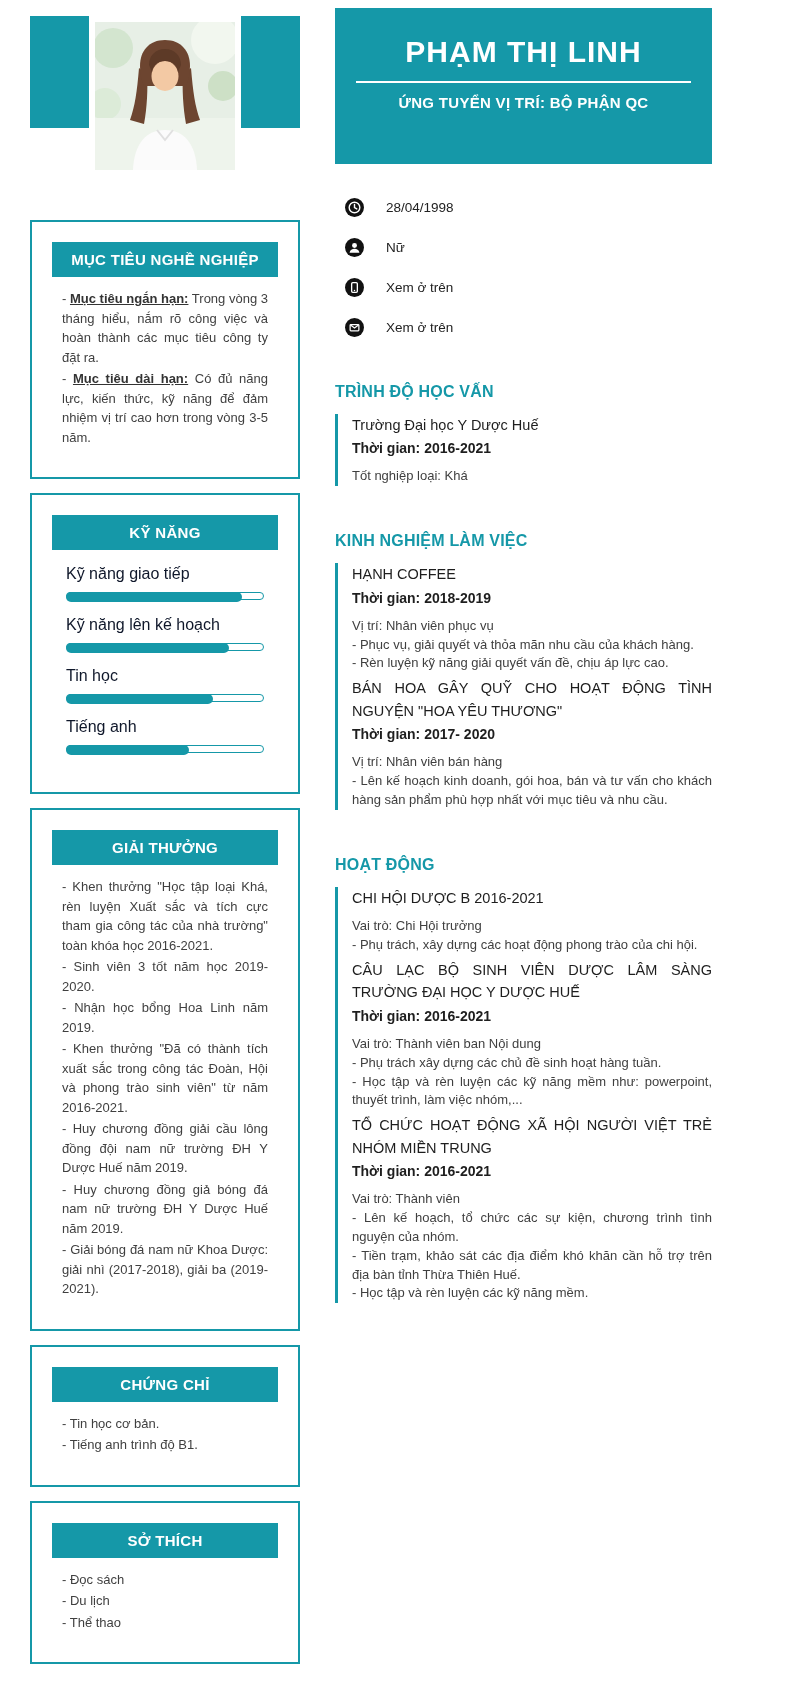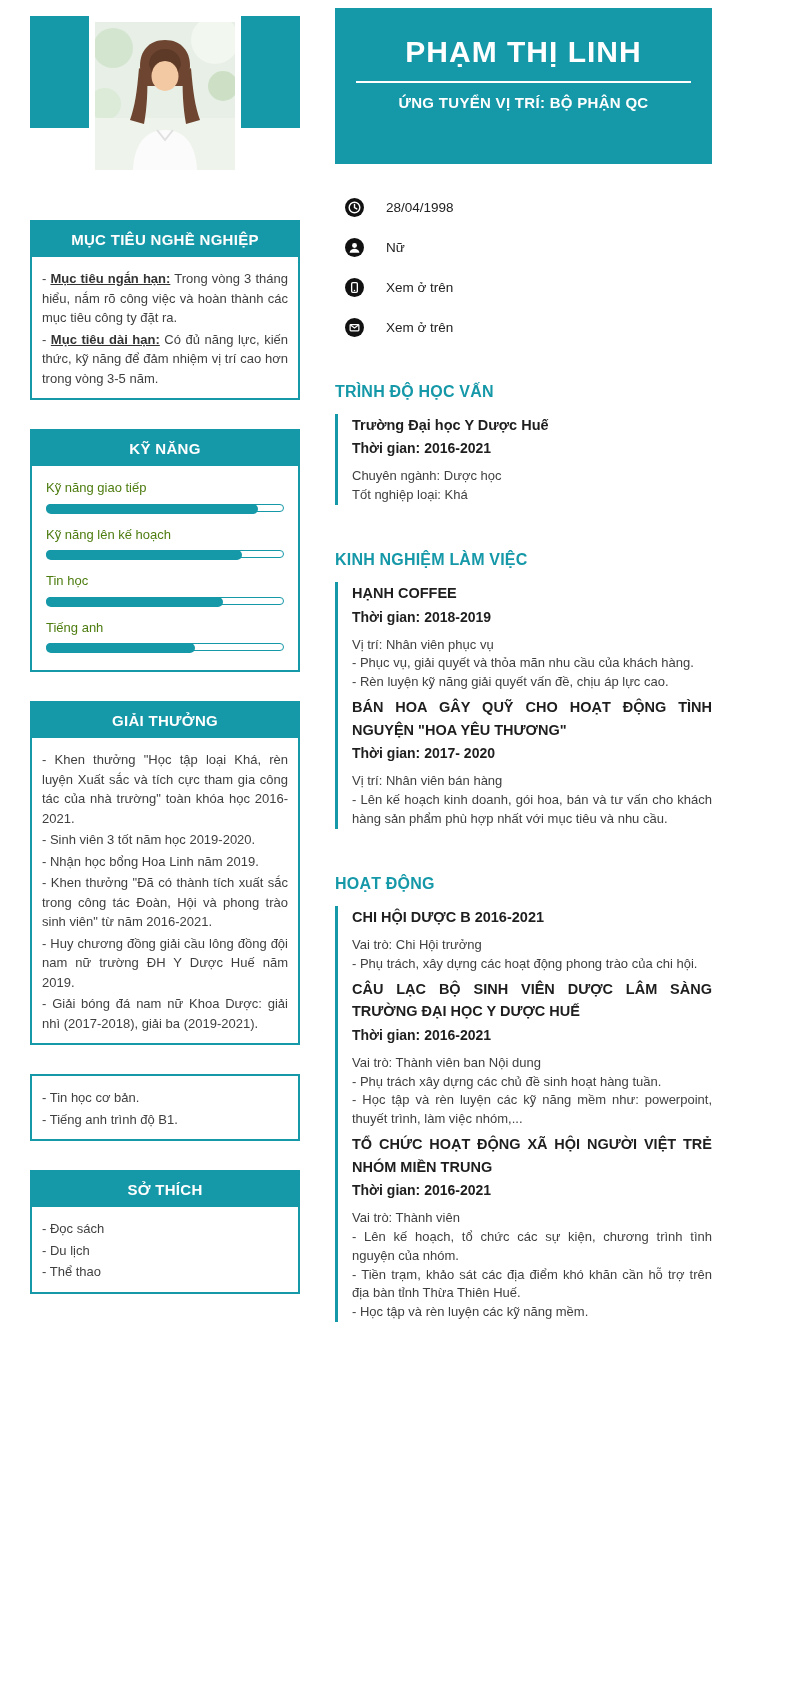--- a/index.html
+++ b/index.html
@@ -17,33 +17,33 @@
   .left { flex:0 0 270px; width:270px; }
 
   .photo-banner { position:relative; height:168px; margin-bottom:36px; }
   .banner-bg { position:absolute; top:0; left:0; right:0; height:112px; background:var(--teal); }
   .photo-frame {
     position:relative; width:152px; margin:8px auto 0;
     background:#fff; padding:6px 6px 4px;
   }
   .photo-frame svg { display:block; width:140px; height:148px; }
 
-  .lsection { border:2px solid var(--teal); padding:0; margin-bottom:29px; background:#fff; }
+  .lsection { border:2px solid var(--teal); padding:20px; margin-bottom:14px; background:#fff; }
   .lsection-header {
     background:var(--teal); color:#fff; font-weight:bold; font-size:15px;
     text-align:center; padding:9px 4px; letter-spacing:.3px;
   }
   .lsection-body { padding:12px 10px 8px; font-size:13px; line-height:1.5; color:#3f3f3f; text-align:justify; }
 
   .obj-item { margin-bottom:2px; }
   .obj-lead { font-weight:bold; text-decoration:underline; color:#333; }
 
   .skills-body { padding:12px 14px 6px; text-align:left; }
   .skill { margin-bottom:13px; }
-  .skill-label { font-size:13px; color:#4d7c0f; margin-bottom:6px; }
+  .skill-label { font-size:16px; color:#0f172a; margin-bottom:6px; }
   .skill-track { position:relative; height:8px; border:1px solid var(--teal); border-radius:5px; }
   .skill-fill { position:absolute; left:-1px; top:-1px; height:10px; background:var(--teal); border-radius:5px; }
 
   .plain-line { margin-bottom:2px; }
   .hobbies-body, .certs-body { text-align:left; }
 
   
   .right { flex:1; min-width:0; }
 
   .rheader { background:var(--teal); height:156px; color:#fff; text-align:center; padding-top:27px; }
@@ -54,21 +54,21 @@
   .info-list { margin:34px 0 0 10px; }
   .info-item { display:flex; align-items:center; margin-bottom:21px; font-size:13.5px; color:#222; }
   .info-icon { width:19px; height:19px; flex:0 0 19px; margin-right:22px; }
   .info-icon svg { display:block; width:19px; height:19px; }
 
   .rsection { margin-top:46px; }
   .rsection-title { color:var(--teal); font-size:16px; font-weight:bold; letter-spacing:.2px; margin-bottom:13px; }
   .rsection-body { border-left:3px solid var(--teal); padding-left:14px; }
 
   .rentry { margin-bottom:4px; }
-  .rentry-name { font-size:14.5px; font-weight:bold; color:#1e1e1e; line-height:1.55; text-align:justify; }
+  .rentry-name { font-size:14.5px; font-weight:normal; color:#1e1e1e; line-height:1.55; text-align:justify; }
   .rentry-time { font-size:14px; font-weight:bold; color:#1e1e1e; margin-top:2px; line-height:1.5; }
   .rdetails { margin-top:8px; margin-bottom:4px; font-size:13px; line-height:1.45; color:#3f3f3f; text-align:justify; }
   .rdetail-line { }
 
   :root { --teal:#1598a8; }
 </style>
 </head>
 <body>
 
 <div class="page">
@@ -149,26 +149,28 @@
             <div class="plain-line">- Khen thưởng "Học tập loại Khá, rèn luyện Xuất sắc và tích cực tham gia công tác của nhà trường" toàn khóa học 2016-2021.</div>
 
             <div class="plain-line">- Sinh viên 3 tốt năm học 2019-2020.</div>
 
             <div class="plain-line">- Nhận học bổng Hoa Linh năm 2019.</div>
 
             <div class="plain-line">- Khen thưởng "Đã có thành tích xuất sắc trong công tác Đoàn, Hội và phong trào sinh viên" từ năm 2016-2021.</div>
 
             <div class="plain-line">- Huy chương đồng giải cầu lông đồng đội nam nữ trường ĐH Y Dược Huế năm 2019.</div>
 
+            <div class="plain-line">- Huy chương đồng giả bóng đá nam nữ trường ĐH Y Dược Huế năm 2019.</div>
 
             <div class="plain-line">- Giải bóng đá nam nữ Khoa Dược: giải nhì (2017-2018), giải ba (2019-2021).</div>
           </div>
       </section>
 
       <section class="lsection">
+        <div class="lsection-header">CHỨNG CHỈ</div>
         <div class="lsection-body certs-body">
 
             <div class="plain-line">- Tin học cơ bản.</div>
 
             <div class="plain-line">- Tiếng anh trình độ B1.</div>
           </div>
       </section>
 
       <section class="lsection">
         <div class="lsection-header">SỞ THÍCH</div>
@@ -242,21 +244,20 @@
 
       <section class="rsection">
         <h2 class="rsection-title">TRÌNH ĐỘ HỌC VẤN</h2>
         <div class="rsection-body">
 
             <article class="rentry">
               <div class="rentry-name">Trường Đại học Y Dược Huế</div>
               <div class="rentry-time">Thời gian: 2016-2021</div>
               <div class="rdetails">
 
-                  <div class="rdetail-line">Chuyên ngành: Dược học</div>
 
                   <div class="rdetail-line">Tốt nghiệp loại: Khá</div>
                 </div>
             </article>
           </div>
       </section>
 
       <section class="rsection">
         <h2 class="rsection-title">KINH NGHIỆM LÀM VIỆC</h2>
         <div class="rsection-body">

